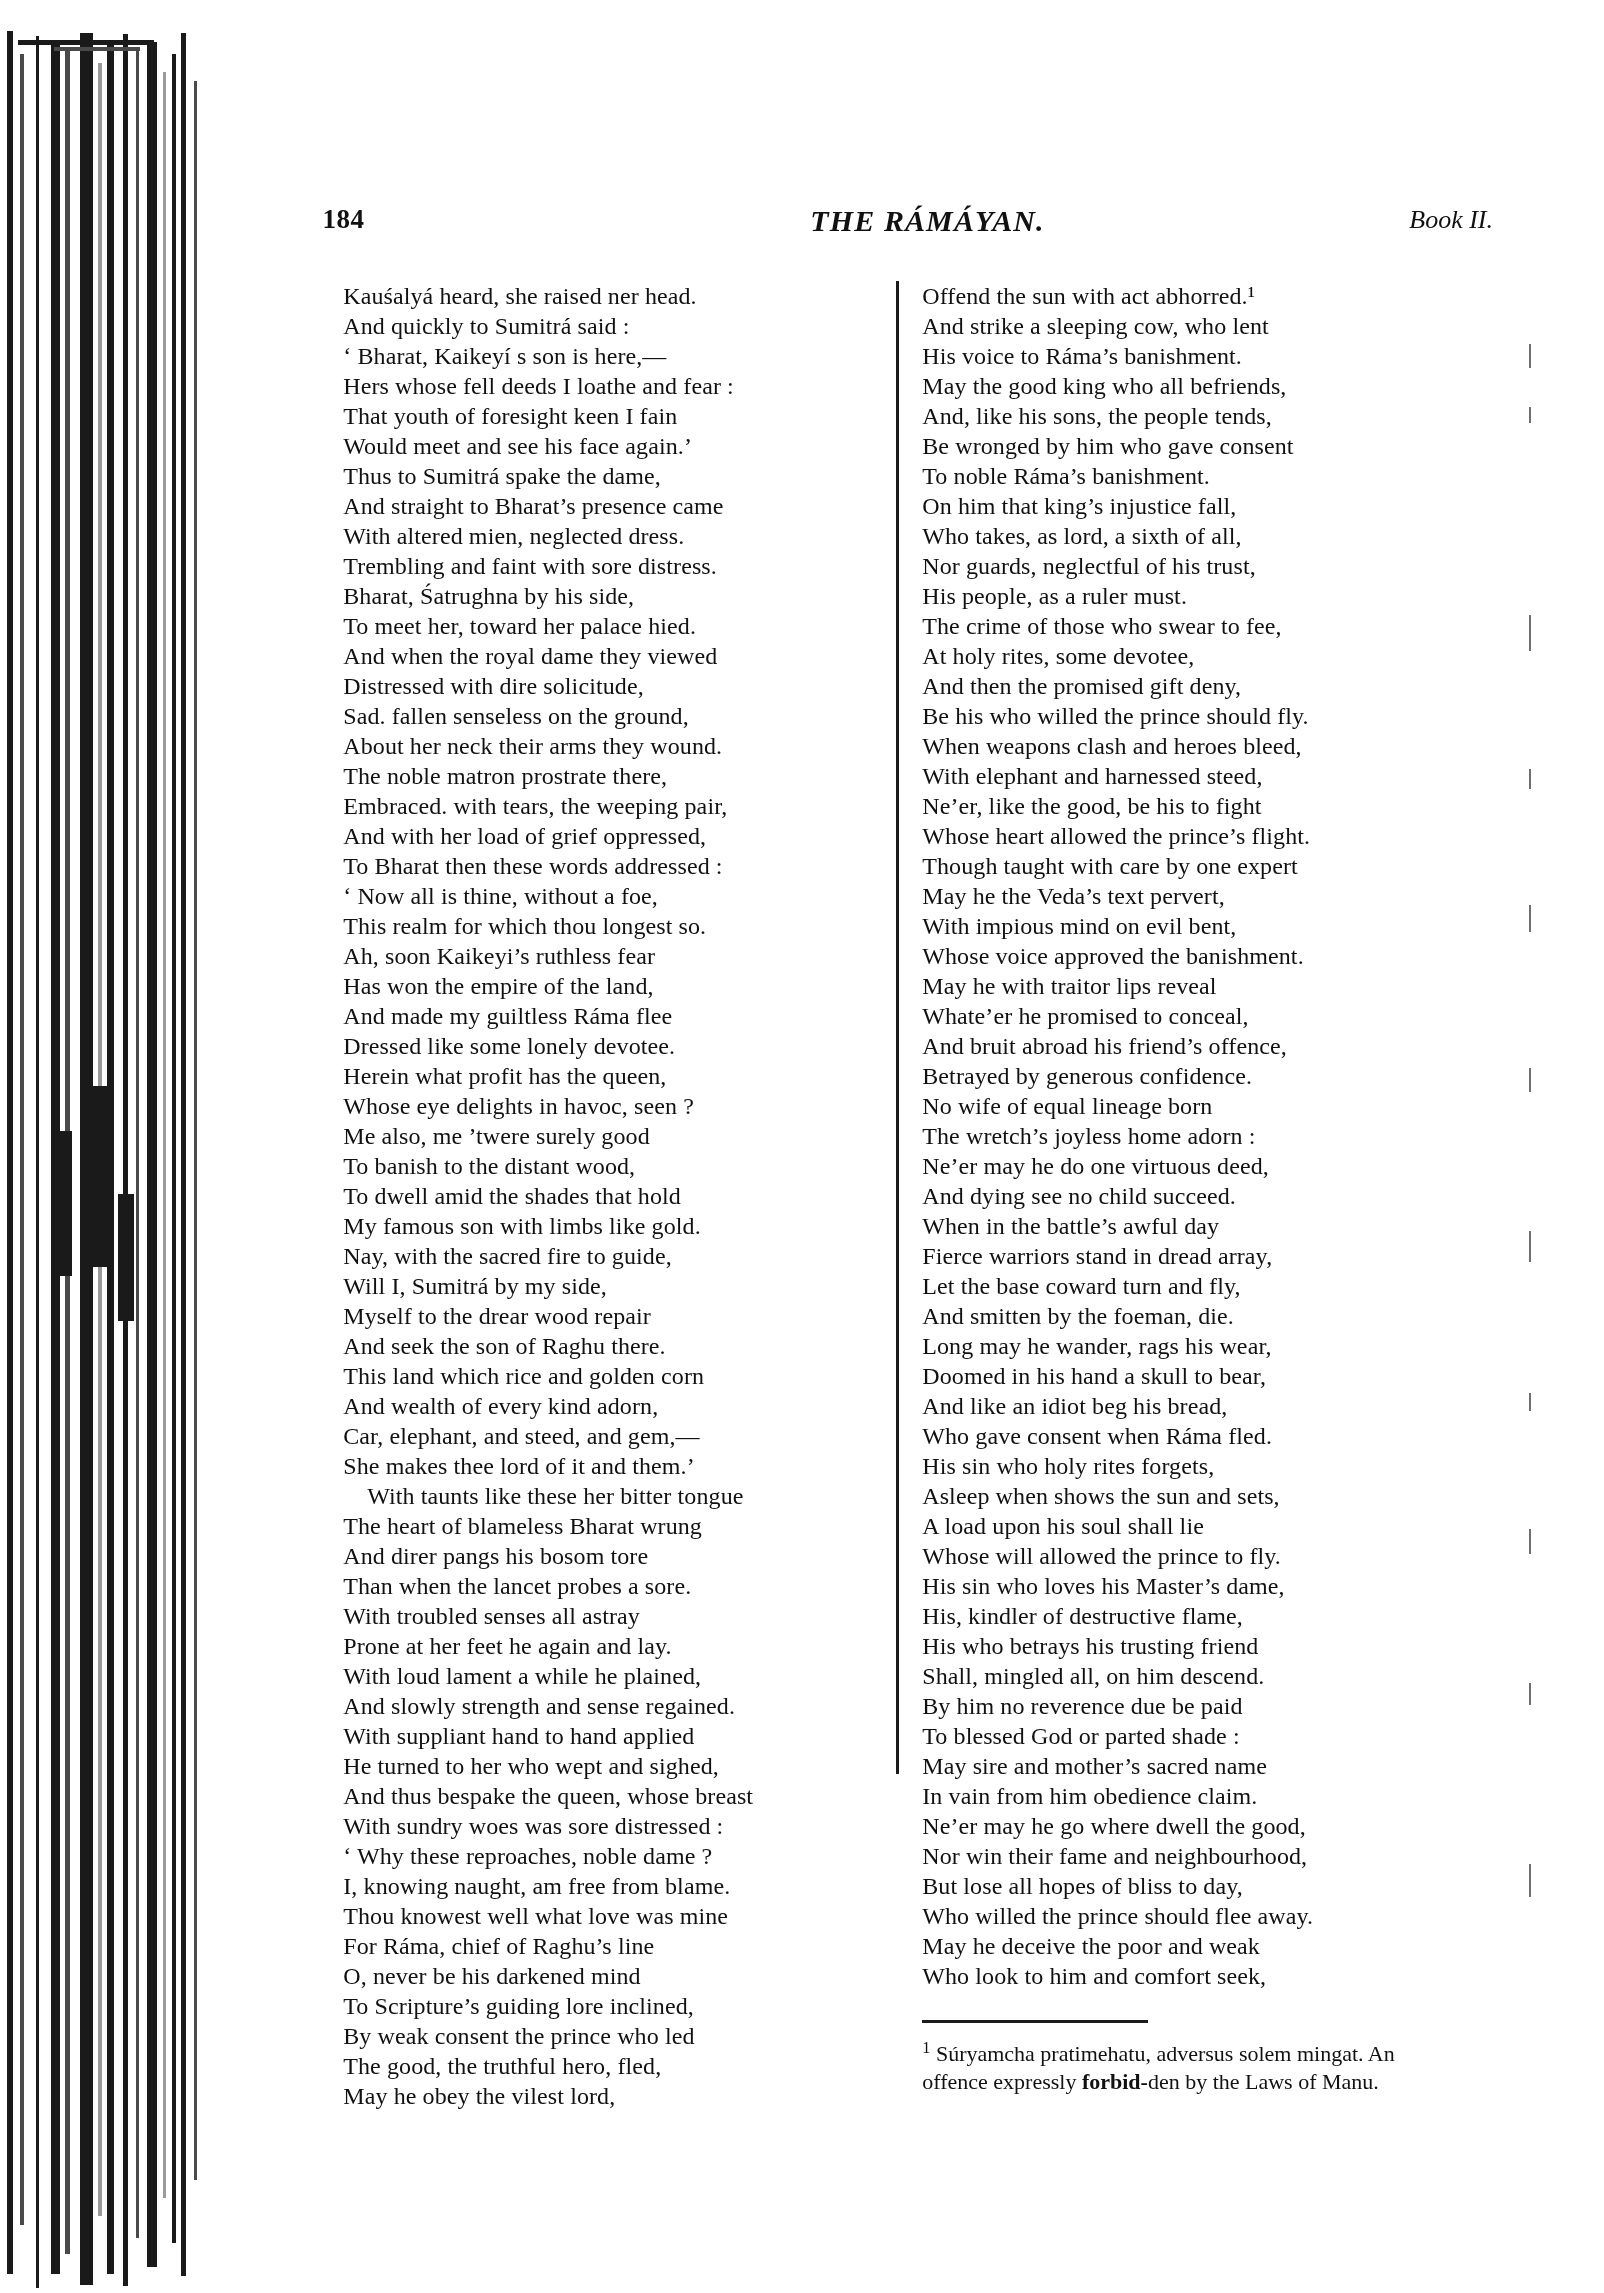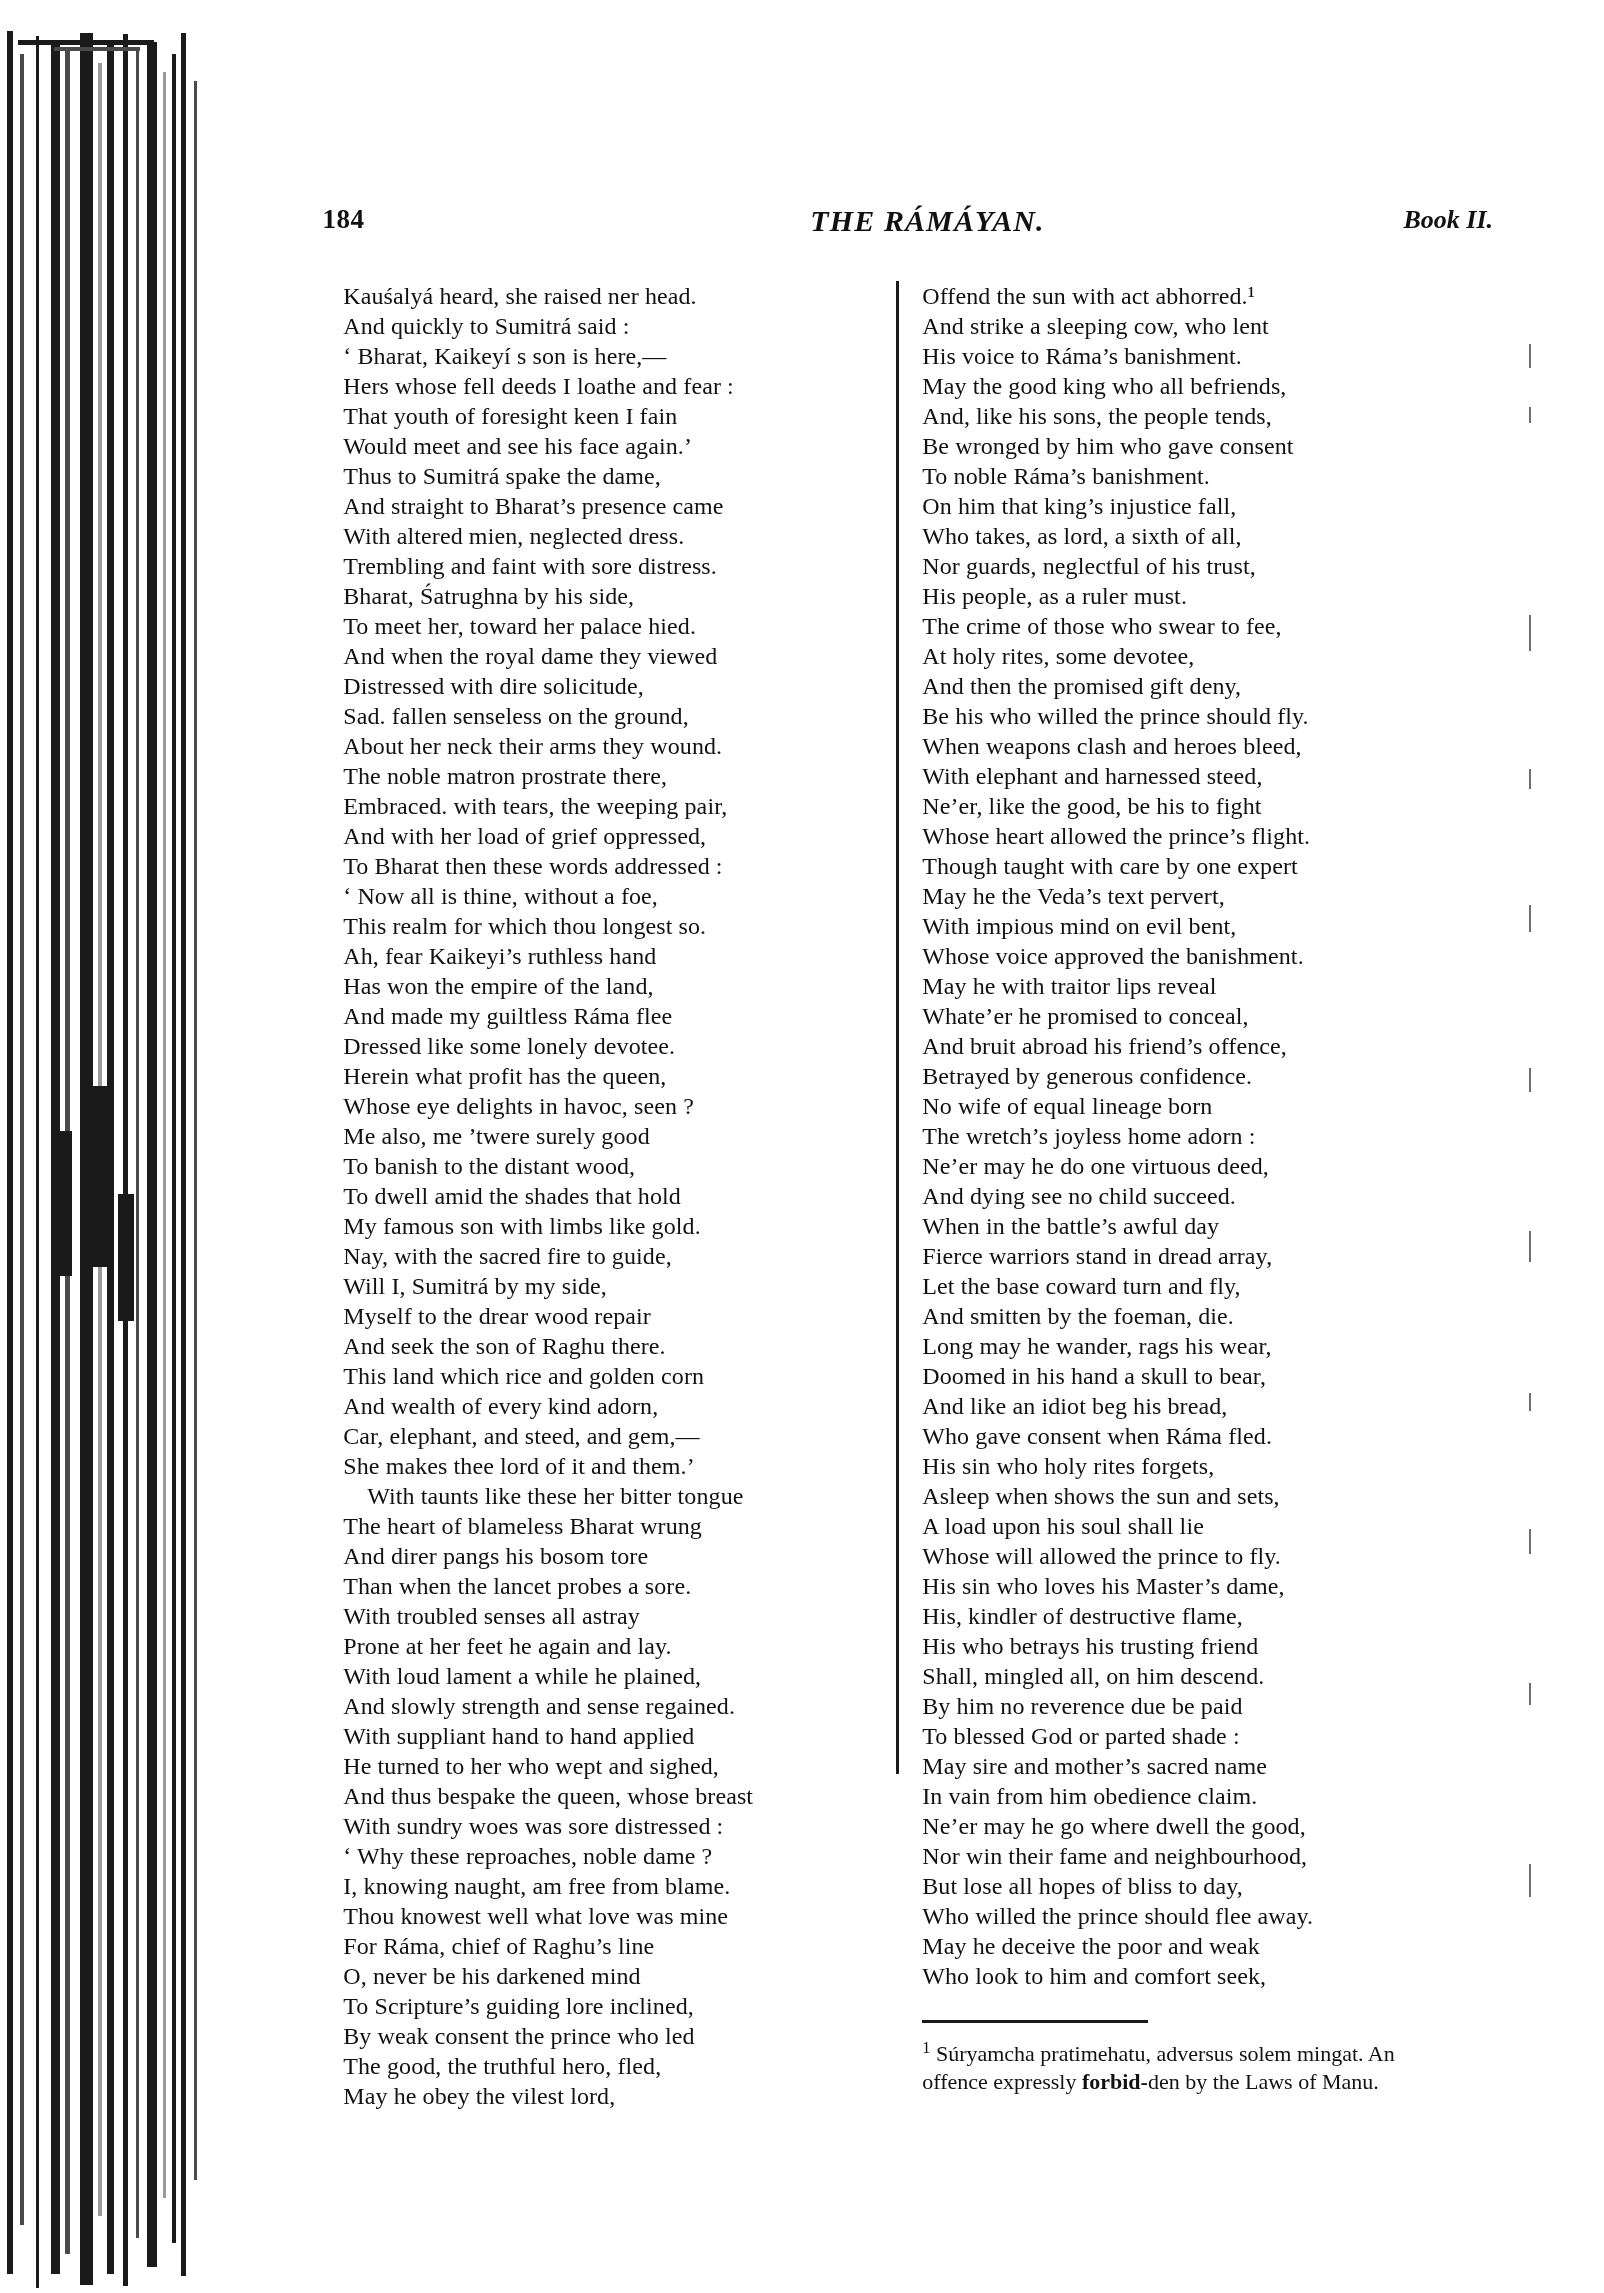--- a/index.html
+++ b/index.html
@@ -65,21 +65,21 @@
     font-weight: bold;
     font-size: 30px;
     letter-spacing: 1.1px;
     padding-left: 54px;
   }
   #book-label {
     position: absolute;
     right: 9px;
     top: 0.9px;
     font-style: italic;
-    font-weight: bold;
+    font-weight: normal;
     font-size: 26px;
   }
 
   
   #columns {
     position: relative;
     display: flex;
     justify-content: center;
   }
   .column {
@@ -211,21 +211,21 @@
       <div class="verse-line">And when the royal dame they viewed</div>
       <div class="verse-line">Distressed with dire solicitude,</div>
       <div class="verse-line">Sad. fallen senseless on the ground,</div>
       <div class="verse-line">About her neck their arms they wound.</div>
       <div class="verse-line">The noble matron prostrate there,</div>
       <div class="verse-line">Embraced. with tears, the weeping pair,</div>
       <div class="verse-line">And with her load of grief oppressed,</div>
       <div class="verse-line">To Bharat then these words addressed :</div>
       <div class="verse-line">‘ Now all is thine, without a foe,</div>
       <div class="verse-line">This realm for which thou longest so.</div>
-      <div class="verse-line">Ah, fear Kaikeyi’s ruthless hand</div>
+      <div class="verse-line">Ah, soon Kaikeyi’s ruthless fear</div>
       <div class="verse-line">Has won the empire of the land,</div>
       <div class="verse-line">And made my guiltless Ráma flee</div>
       <div class="verse-line">Dressed like some lonely devotee.</div>
       <div class="verse-line">Herein what profit has the queen,</div>
       <div class="verse-line">Whose eye delights in havoc, seen ?</div>
       <div class="verse-line">Me also, me ’twere surely good</div>
       <div class="verse-line">To banish to the distant wood,</div>
       <div class="verse-line">To dwell amid the shades that hold</div>
       <div class="verse-line">My famous son with limbs like gold.</div>
       <div class="verse-line">Nay, with the sacred fire to guide,</div>

